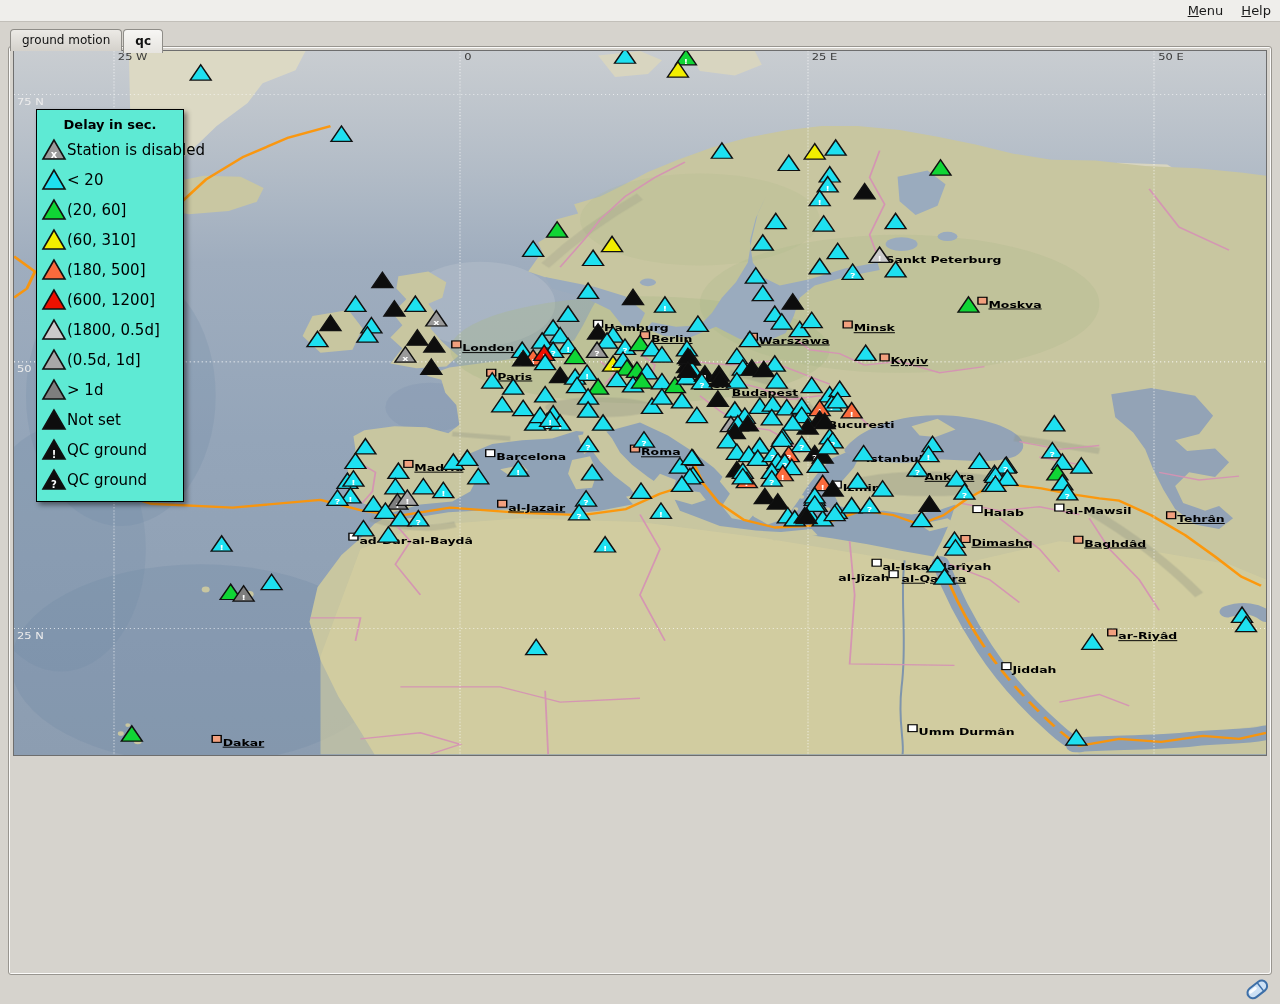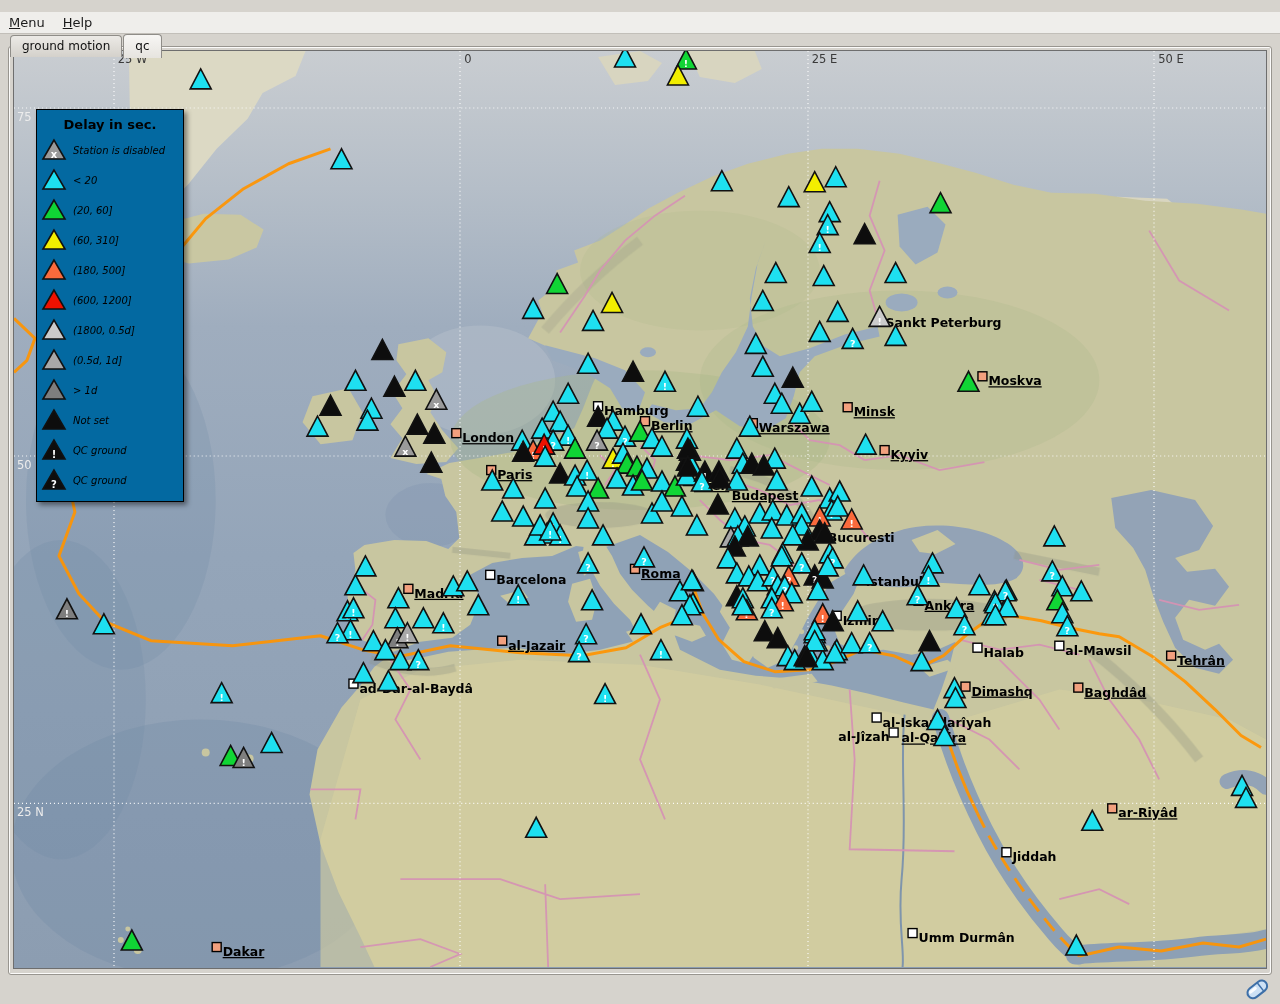--- a/index.html
+++ b/index.html
@@ -4,59 +4,59 @@
 <style>
   html,body{margin:0;padding:0;}
   body{
     width:1280px;height:1004px;position:relative;overflow:hidden;
     background:#d6d3cd;
     font-family:"DejaVu Sans","Liberation Sans",sans-serif;
     -webkit-font-smoothing:antialiased;
   }
   
   .menubar{
-    position:absolute;left:0;top:12px;width:1280px;height:21px;
+    position:absolute;left:0;top:0;width:1280px;height:21px;
     background:#efeeeb;border-bottom:1px solid #c2bfb9;
-    display:flex;align-items:center;font-size:13px;color:#1a1a1a;
+    display:flex;align-items:center;font-size:13px;color:#1a1a1a;justify-content:flex-end;
   }
   .menu-item{padding:2px 9px;cursor:default;}
   .menu-item u{text-decoration:underline;}
   
-  .tabbar{position:absolute;left:10px;top:35px;height:21px;display:flex;align-items:center;z-index:5;}
+  .tabbar{position:absolute;left:10px;top:29px;height:21px;display:flex;align-items:flex-start;z-index:5;}
   .tab{
     font-size:12px;color:#111;padding:3px 11px 3px;margin-right:1px;
     border:1px solid #8f8d88;border-bottom:none;border-radius:4px 4px 0 0;
     background:linear-gradient(#eceae6,#d4d1cb);height:15px;line-height:15px;
   }
   .tab.active{
     background:linear-gradient(#f7f6f4,#e6e4df);
-    height:17px;line-height:17px;position:relative;z-index:6;
+    height:17px;line-height:17px;position:relative;z-index:6;font-weight:bold;
   }
   
   .tabframe{
     position:absolute;left:8px;top:46px;width:1262px;height:927px;
     background:#d6d3cd;border:1px solid #98958f;border-radius:3px;
     box-shadow:inset 1px 1px 0 #fcfbfa, inset -1px -1px 0 #fcfbfa;
   }
   .map{
-    position:absolute;left:13px;top:50px;width:1254px;height:919px;
+    position:absolute;left:13px;top:50px;width:1254px;height:706px;
     border:1px solid #6e6e6e;box-sizing:border-box;background:#93a4b8;overflow:hidden;
   }
   .map svg.mapsvg{position:absolute;left:0;top:0;width:100%;height:100%;}
   
   .legend{
     position:absolute;left:22px;top:58px;width:146px;
-    background:#0369a1;border:1px solid #000;
+    background:#5eead4;border:1px solid #000;
     box-shadow:3px 3px 5px rgba(0,0,0,.45);
     z-index:10;padding-bottom:6px;
   }
   .legend-title{font-size:13px;font-weight:bold;text-align:center;padding:7px 0 3px;color:#000;}
   .legend-row{display:flex;align-items:center;height:30px;padding-left:4px;}
   .legend-row svg{flex:0 0 26px;}
-  .legend-label{font-size:10px;color:#000;margin-left:6px;white-space:nowrap;font-style:italic;}
+  .legend-label{font-size:15px;color:#000;white-space:nowrap;}
   
   .grip{position:absolute;left:1242px;top:976px;width:30px;height:26px;z-index:4;}
 </style>
 </head>
 <body>
 
 <div class="menubar">
   <div class="menu-item" id="menu-0"><u>M</u>enu</div>
   <div class="menu-item" id="menu-1"><u>H</u>elp</div>
 </div>

